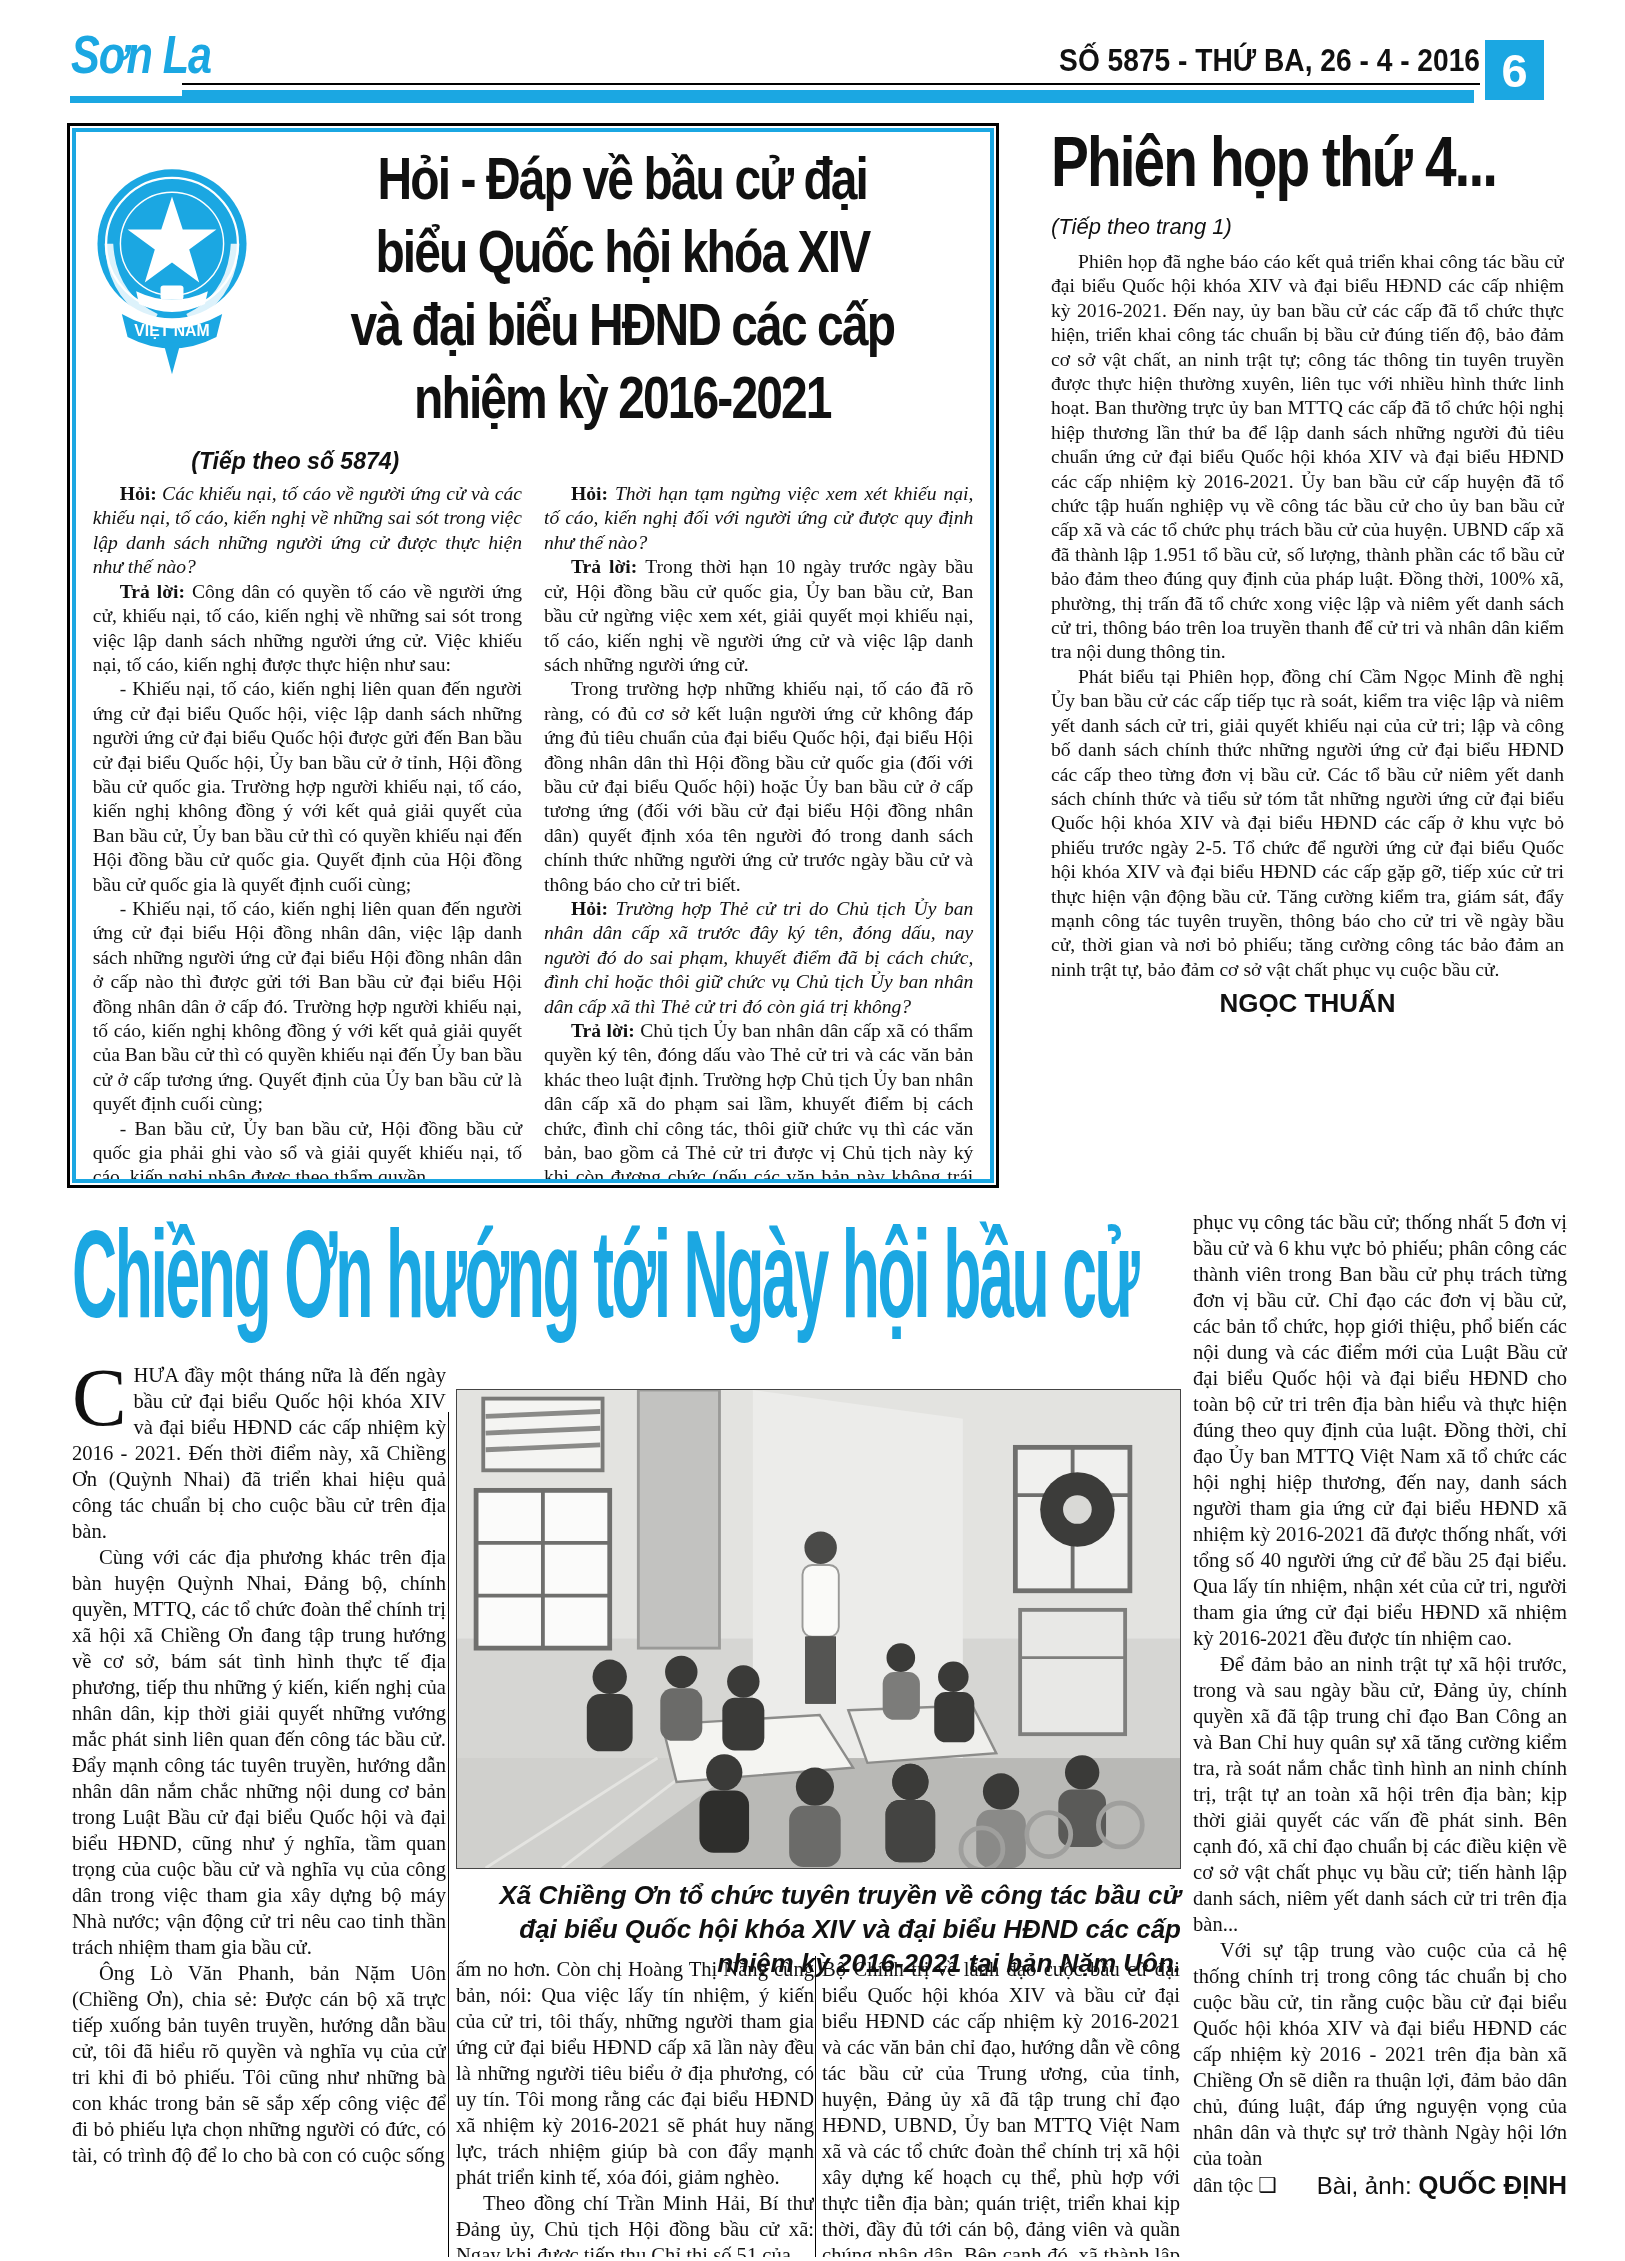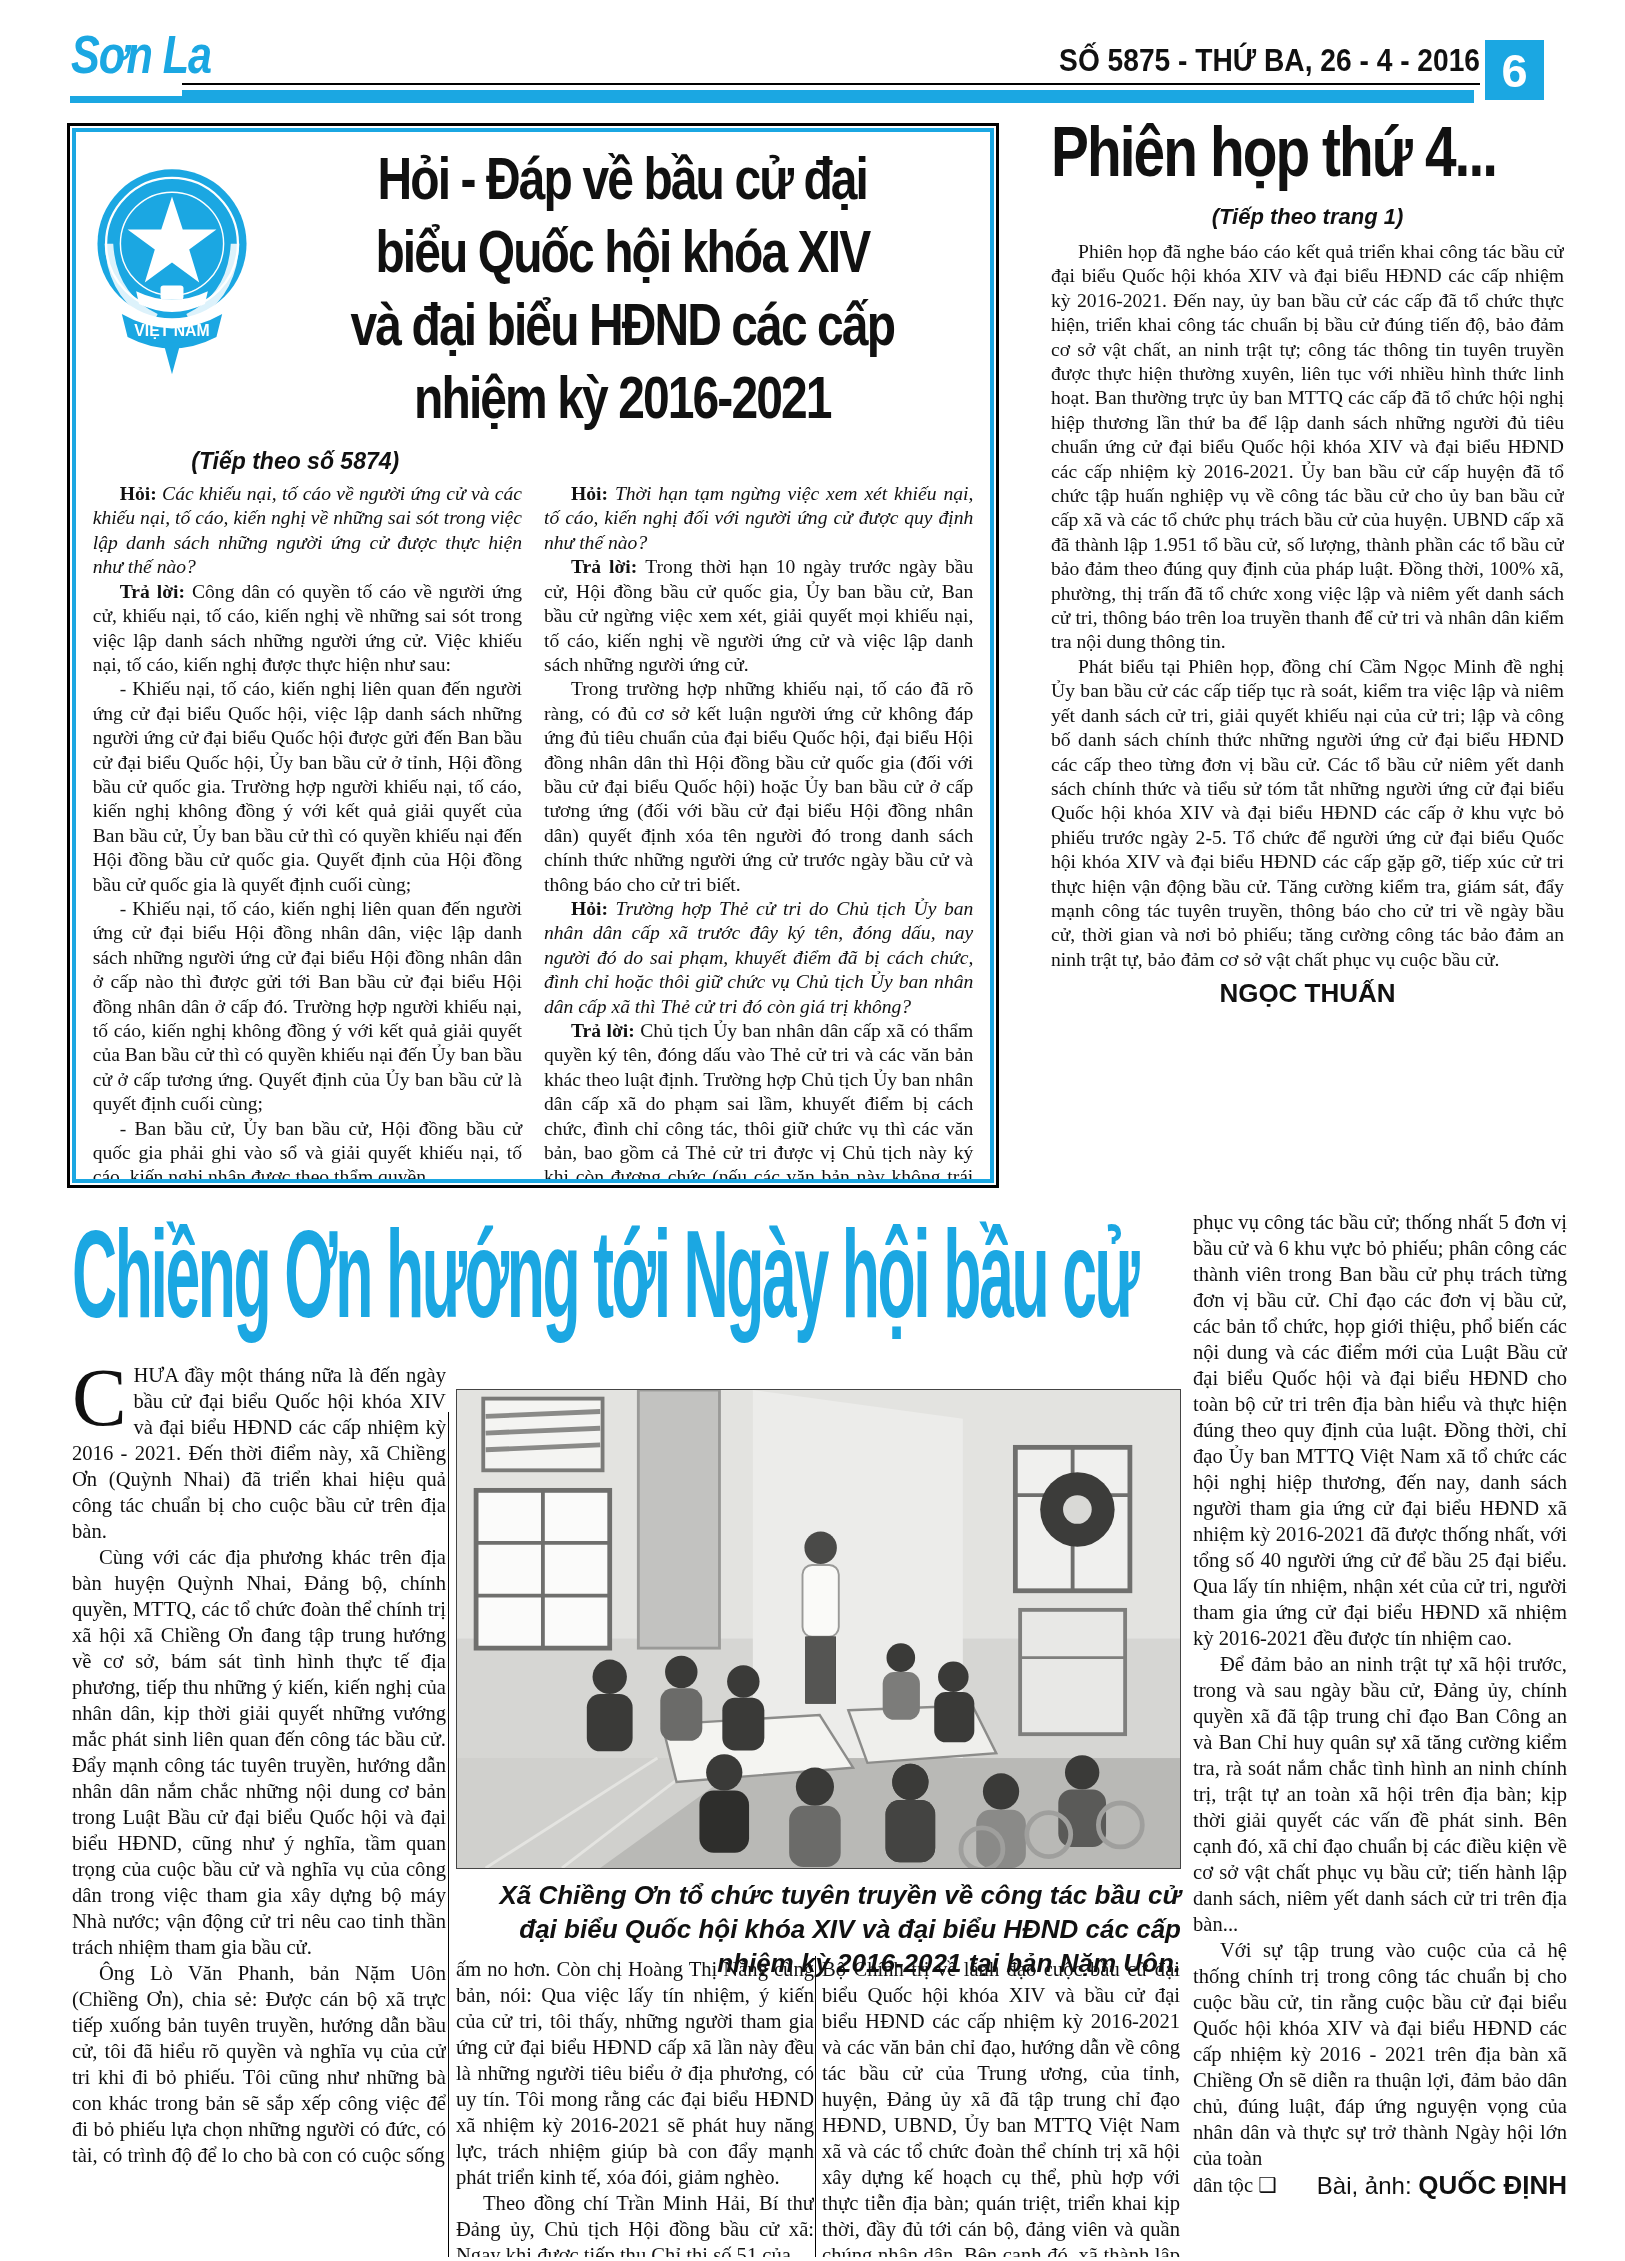--- a/index.html
+++ b/index.html
@@ -31,24 +31,24 @@
             transform:scaleX(.8);transform-origin:center top}
   .qa-note{width:46%;text-align:center;font-family:"Liberation Sans",sans-serif;font-weight:bold;
            font-style:italic;font-size:23px;margin:14.4px 0 6.7px}
   .qa-cols{display:flex;gap:22px}
   .qa-col{flex:1;font-size:19.6px;line-height:24.4px;text-align:justify}
   p{margin:0;text-indent:27px}
   p.noind{text-indent:0}
   .lead{font-weight:bold;font-style:normal}
   .italic{font-style:italic}
   
-  .session{position:absolute;left:1051px;top:111px;width:513px;height:1067px;overflow:hidden}
+  .session{position:absolute;left:1051px;top:121px;width:513px;height:1067px;overflow:hidden}
   .session-title{font-family:"Liberation Sans",sans-serif;font-weight:bold;font-size:71px;
                  letter-spacing:-2.4px;transform:scaleX(.8);transform-origin:left top;white-space:nowrap}
-  .session-note{text-align:center;font-family:"Liberation Sans",sans-serif;font-weight:bold;
+  .session-note{font-family:"Liberation Sans",sans-serif;font-weight:normal;
                 font-style:italic;font-size:22px;margin:12.4px 0 9.6px}
   .session-body p{font-size:19.6px;line-height:24.4px;text-align:justify}
   .session-byline{text-align:center;font-family:"Liberation Sans",sans-serif;font-weight:bold;
                   font-size:26px;margin-top:5.7px}
   
   .headline{position:absolute;left:72px;top:1202px;width:1115px;height:182px;color:var(--cyan);
             font-family:"Liberation Sans",sans-serif;font-weight:bold;font-size:125px;
             letter-spacing:-4.8px;white-space:nowrap;transform:scaleX(.5);transform-origin:left top}
   
   .article-col{position:absolute;font-size:20.6px;line-height:26px;text-align:justify;overflow:hidden}

